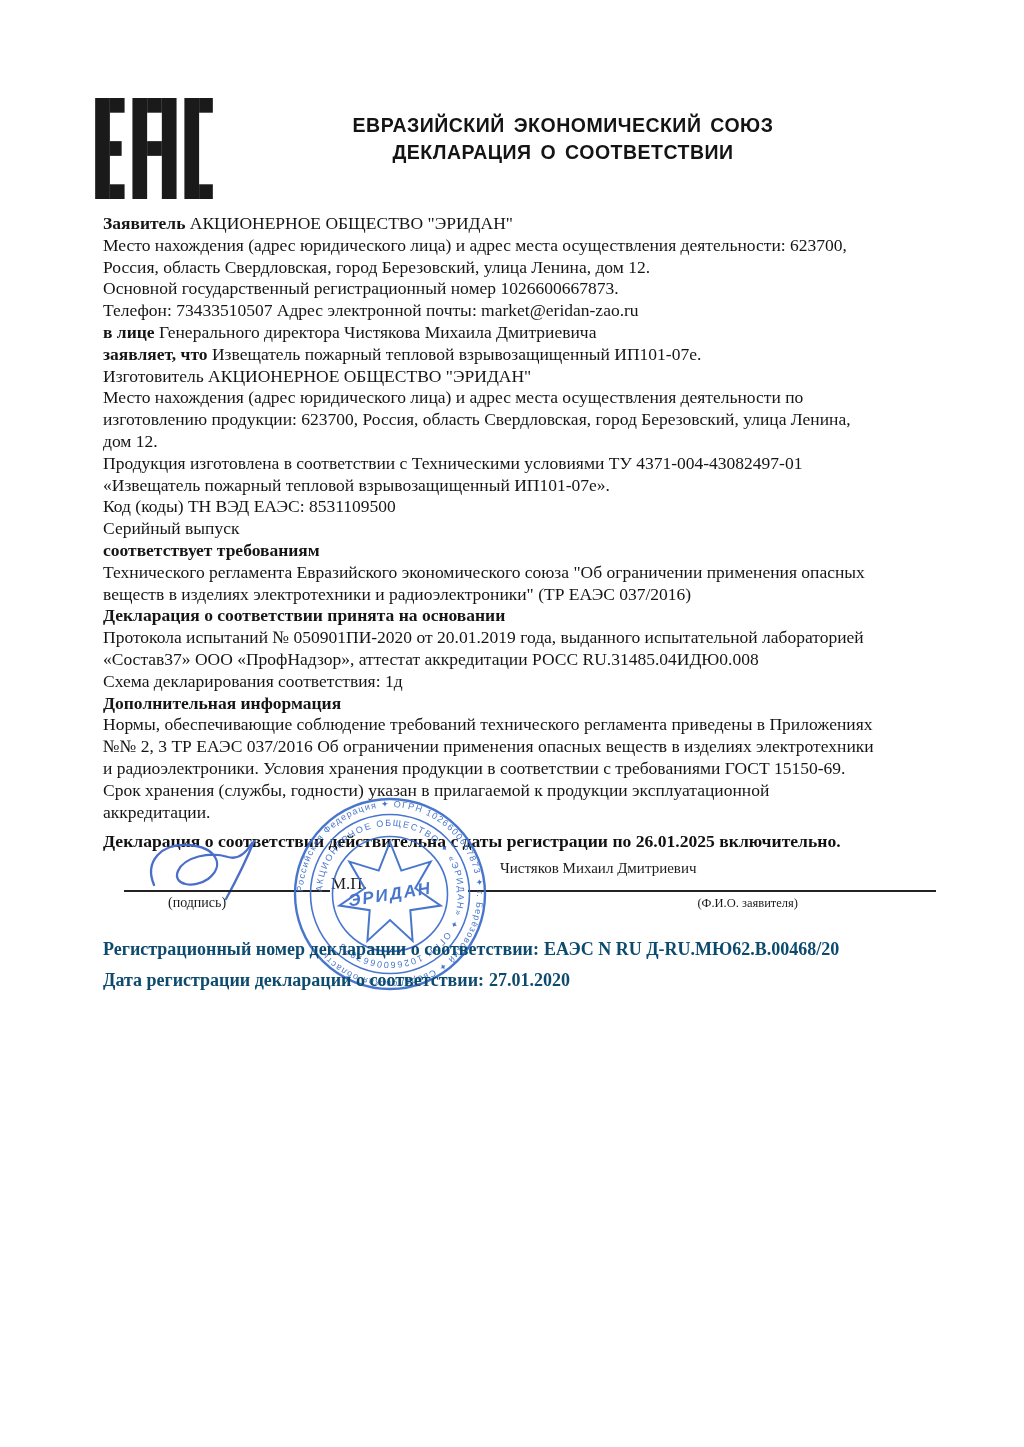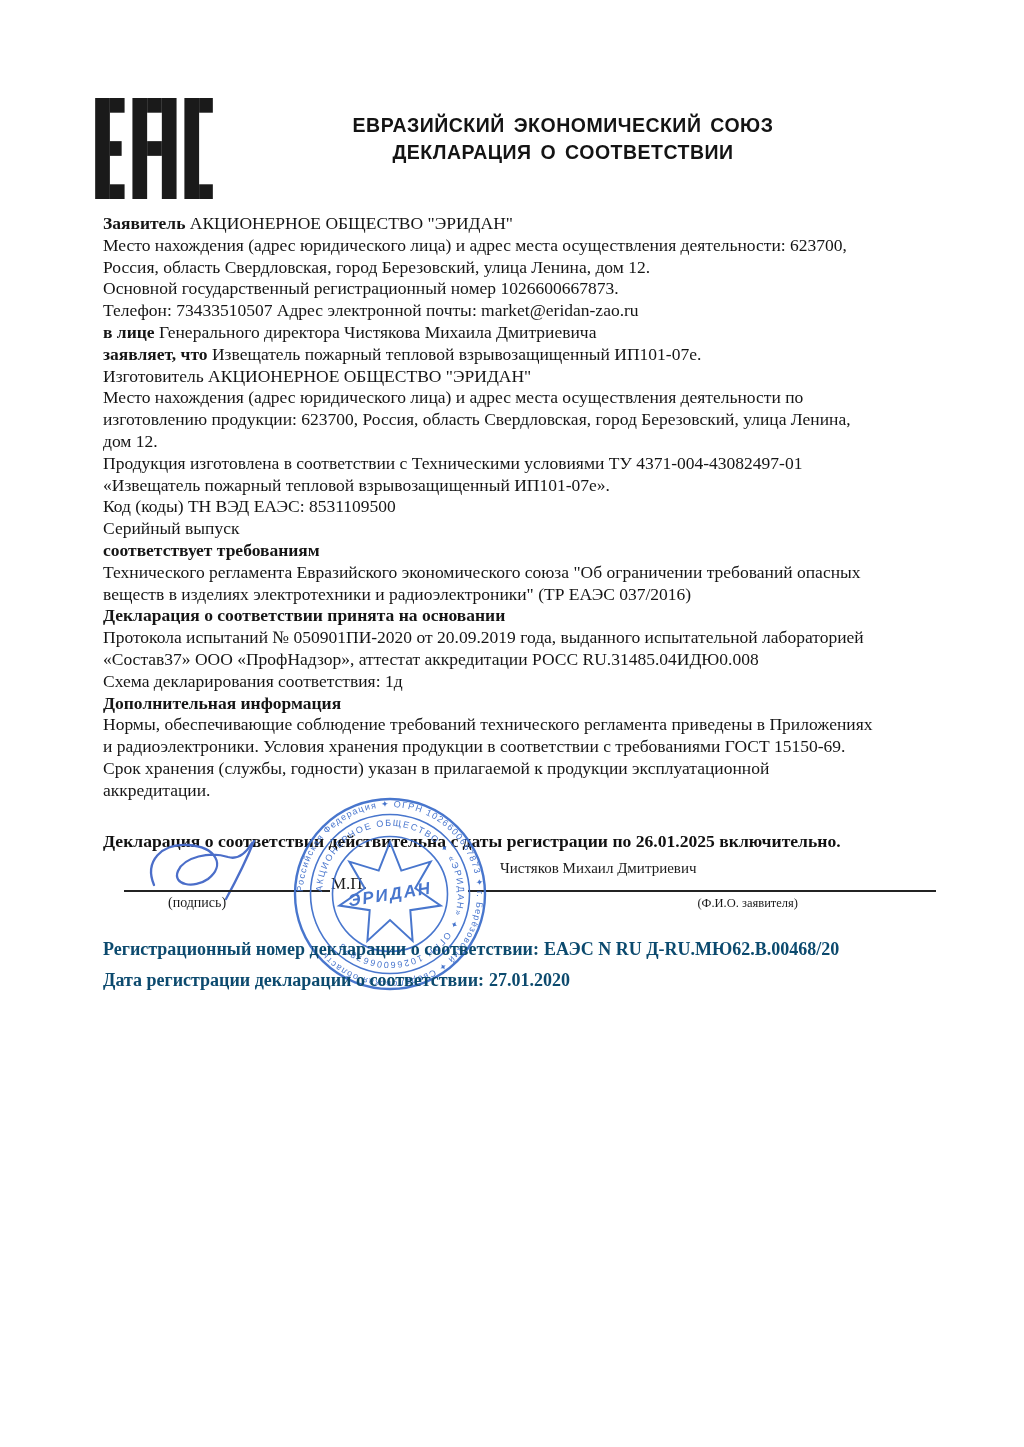--- a/index.html
+++ b/index.html
@@ -81,28 +81,29 @@
       <div class="bline"><b>заявляет, что</b><span> Извещатель пожарный тепловой взрывозащищенный ИП101-07е.</span></div>
       <div class="bline"><span>Изготовитель АКЦИОНЕРНОЕ ОБЩЕСТВО "ЭРИДАН"</span></div>
       <div class="bline"><span>Место нахождения (адрес юридического лица) и адрес места осуществления деятельности по</span></div>
       <div class="bline"><span>изготовлению продукции: 623700, Россия, область Свердловская, город Березовский, улица Ленина,</span></div>
       <div class="bline"><span>дом 12.</span></div>
       <div class="bline"><span>Продукция изготовлена в соответствии с Техническими условиями ТУ 4371-004-43082497-01</span></div>
       <div class="bline"><span>«Извещатель пожарный тепловой взрывозащищенный ИП101-07е».</span></div>
       <div class="bline"><span>Код (коды) ТН ВЭД ЕАЭС: 8531109500</span></div>
       <div class="bline"><span>Серийный выпуск</span></div>
       <div class="bline"><b>соответствует требованиям</b></div>
-      <div class="bline"><span>Технического регламента Евразийского экономического союза "Об ограничении требований опасных</span></div>
+      <div class="bline"><span>Технического регламента Евразийского экономического союза "Об ограничении применения опасных</span></div>
       <div class="bline"><span>веществ в изделиях электротехники и радиоэлектроники" (ТР ЕАЭС 037/2016)</span></div>
       <div class="bline"><b>Декларация о соответствии принята на основании</b></div>
-      <div class="bline"><span>Протокола испытаний № 050901ПИ-2020 от 20.09.2019 года, выданного испытательной лабораторией</span></div>
+      <div class="bline"><span>Протокола испытаний № 050901ПИ-2020 от 20.01.2019 года, выданного испытательной лабораторией</span></div>
       <div class="bline"><span>«Состав37» ООО «ПрофНадзор», аттестат аккредитации РОСС RU.31485.04ИДЮ0.008</span></div>
       <div class="bline"><span>Схема декларирования соответствия: 1д</span></div>
       <div class="bline"><b>Дополнительная информация</b></div>
       <div class="bline"><span>Нормы, обеспечивающие соблюдение требований технического регламента приведены в Приложениях</span></div>
+      <div class="bline"><span>№№ 2, 3 ТР ЕАЭС 037/2016 Об ограничении применения опасных веществ в изделиях электротехники</span></div>
       <div class="bline"><span>и радиоэлектроники. Условия хранения продукции в соответствии с требованиями ГОСТ 15150-69.</span></div>
       <div class="bline"><span>Срок хранения (службы, годности) указан в прилагаемой к продукции эксплуатационной</span></div>
       <div class="bline"><span>аккредитации.</span></div>
     </div>
 
   <div class="validity">Декларация о соответствии действительна с даты регистрации по 26.01.2025 включительно.</div>
 
   <svg class="signature-svg" viewBox="0 0 160 70" xmlns="http://www.w3.org/2000/svg">
     <g fill="none" stroke="#4b6ec9" stroke-width="2.3" stroke-linecap="round">
       <path d="M 14,52 C 4,28 22,10 48,12 C 76,14 86,32 68,46 C 54,56 32,52 38,38 C 44,24 70,18 88,24 C 98,27 106,20 112,10"></path>

